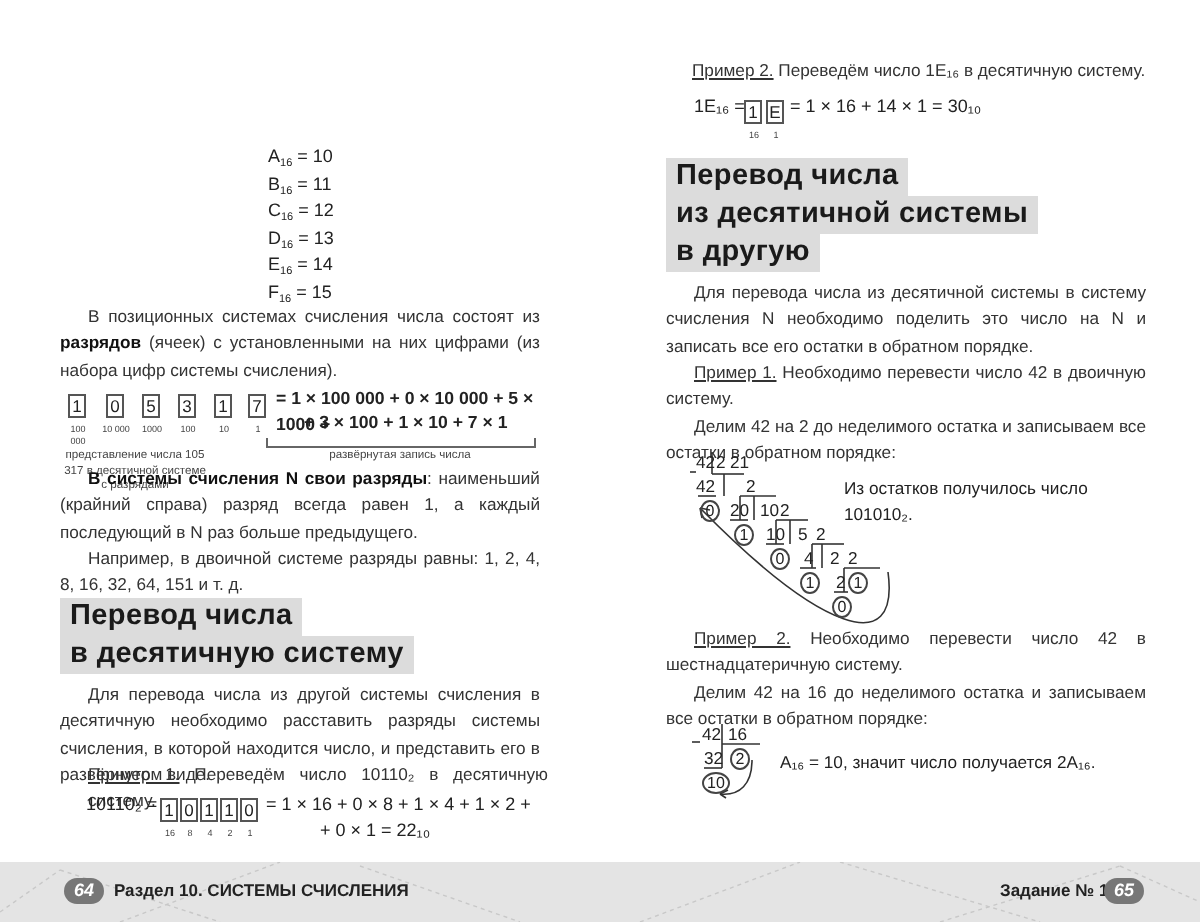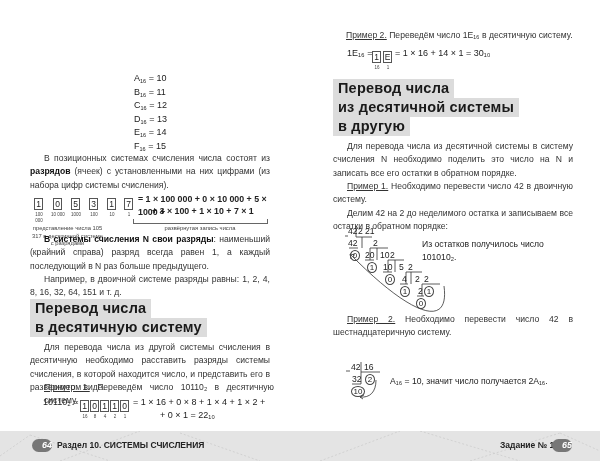--- a/index.html
+++ b/index.html
@@ -18,21 +18,21 @@
              font-size:14.5px; line-height:19px; padding:0 5px; letter-spacing:0.2px; }
   .box { display:inline-block; border:1px solid #555; width:7px; height:10px; line-height:10px;
          text-align:center; font-size:8.5px; margin-right:1px; vertical-align:middle; }
   .box-col { position:absolute; text-align:center; }
   .box-col .lbl { display:block; font-size:4.5px; line-height:6px; color:#444; }
   .small { position:absolute; font-size:5.8px; line-height:7.5px; color:#444; text-align:center; }
   .brace { position:absolute; border:1px solid #666; border-top:none; height:4px; }
   .footer { position:absolute; top:431px; left:0; width:600px; height:30px; background:#e4e4e4; }
   .footer svg { position:absolute; left:0; top:0; }
   .pgnum { position:absolute; top:8px; width:20px; height:13px; border-radius:7px; background:#777;
-           color:#fff; font-size:9px; font-weight:bold; font-style:italic; line-height:13px; text-align:right; }
+           color:#fff; font-size:9px; font-weight:bold; font-style:italic; line-height:13px; text-align:center; }
   .foottext { position:absolute; top:8px; font-size:8.5px; font-weight:bold; line-height:13px; color:#222; }
   .circ { display:inline-block; border:1px solid #444; border-radius:50%; width:8px; height:9px;
           line-height:9px; text-align:center; font-size:8px; }
   .div-layer { position:absolute; }
   .dv { position:absolute; font-size:8.6px; line-height:10px; color:#222; }
 </style>
 </head>
 <body>
 
 <div class="page left">
@@ -157,20 +157,21 @@
     <div class="dv" style="left:118px; top:286px;">2</div>
     <div class="dv" style="left:124px; top:286px;"><span class="circ">1</span></div>
     <div class="dv" style="left:116px; top:298px;"><span class="circ">0</span></div>
   </div>
 
   <div class="c" style="left:122px; top:238px; width:150px; font-size:8.6px;">Из остатков получилось число 101010₂.</div>
 
   <div class="p ind" style="left:33px; top:313px; width:240px;">
     <u>Пример 2.</u><span> Необходимо перевести число 42 в шестнадцатеричную систему.</span>
   </div>
+  <div class="p ind" style="left:33px; top:340px; width:240px;">Делим 42 на 16 до неделимого остатка и записываем все остатки в обратном порядке:</div>
 
   <div class="div-layer" style="left:0; top:0; width:300px; height:430px;">
     <svg width="300" height="430" style="position:absolute;left:0;top:0;">
       <g stroke="#333" stroke-width="0.8" fill="none">
         <line x1="46" y1="371" x2="50" y2="371"></line>
         <line x1="61" y1="362" x2="61" y2="384"></line>
         <line x1="61" y1="372" x2="80" y2="372"></line>
         <line x1="52" y1="384" x2="61" y2="384"></line>
         <path d="M 76 380 C 76 392, 70 398, 60 397"></path>
         <path d="M 60 397 l 4 -2 M 60 397 l 3 2"></path>

